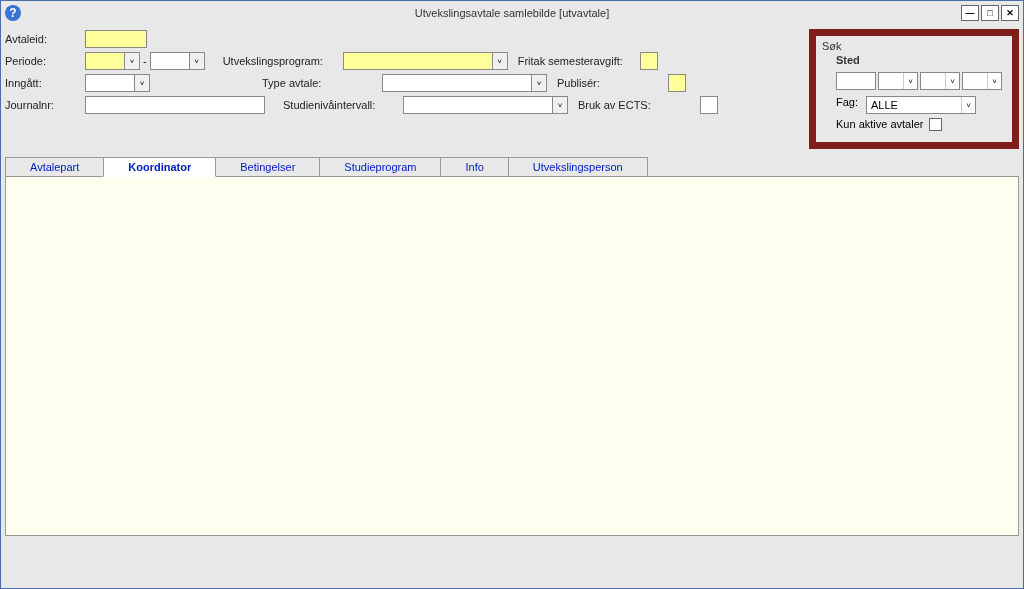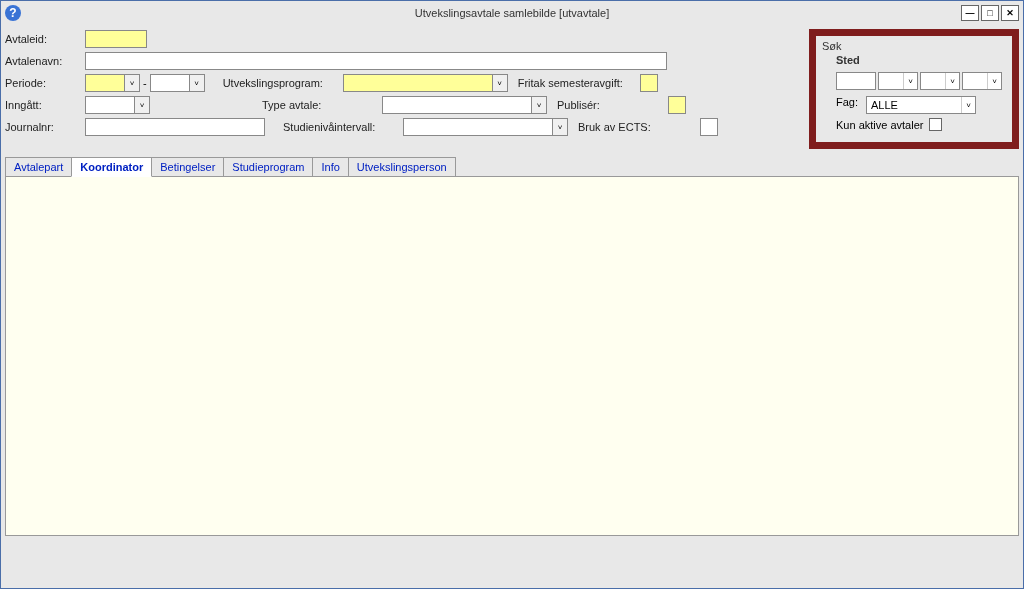--- a/index.html
+++ b/index.html
@@ -27,24 +27,24 @@
   .small-label { width: 70px; color: #333; font-size: 10px; }
   .small-input { width: 50px; height: 14px; background: #fff; border: 1px solid #888; }
   .sok-panel { width: 210px; border: 7px solid #7f1d1d; background: #e8e8e8; padding: 4px 6px; height: 120px; }
   .sok-title { font-size: 11px; color: #333; margin-bottom: 2px; }
   .sted-label { font-weight: bold; color: #333; margin-left: 14px; margin-bottom: 6px; }
   .sok-dropdown { height: 18px; border: 1px solid #888; background: #fff; display: inline-flex; align-items: center; justify-content: flex-end; padding-right: 0; }
   .sok-dd-arrow { width: 14px; height: 16px; display: inline-flex; align-items: center; justify-content: center; font-size: 8px; border-left: 1px solid #ccc; }
   .sok-row { display: flex; gap: 2px; margin-bottom: 6px; margin-left: 14px; }
   .fag-row { display: flex; align-items: flex-start; gap: 8px; margin-bottom: 4px; margin-left: 14px; }
   .fag-select { width: 110px; height: 18px; border: 1px solid #888; background: #fff; display: flex; align-items: center; justify-content: space-between; padding-left: 4px; }
-  .kun-row { display: flex; align-items: center; gap: 6px; margin-left: 14px; }
+  .kun-row { display: flex; gap: 6px; margin-left: 14px; }
   .checkbox { width: 13px; height: 13px; border: 1px solid #666; background: #fff; }
   .tabs { display: flex; margin-top: 4px; margin-left: 4px; }
-  .tab { border: 1px solid #999; padding: 3px 8px; background: #e8e8e8; font-size: 11px; color: #0020c2; margin-right: -1px; cursor: pointer; }
+  .tab { border: 1px solid #999; padding: 3px 24px; background: #e8e8e8; font-size: 11px; color: #0020c2; margin-right: -1px; cursor: pointer; }
   .tab.active { background: #fff; font-weight: bold; border-bottom: 1px solid #fff; z-index: 2; position: relative; }
   .tab-content { margin: 0 4px 4px 4px; border: 1px solid #999; background: #fffff0; height: 360px; margin-top: -1px; }
 </style>
 </head>
 <body>
 
 <div class="window">
 
   <div class="titlebar">
     <div class="title-left">
@@ -59,24 +59,20 @@
   </div>
 
   <div class="content">
     <div class="main-form">
 
       <div class="form-row">
         <span class="label">Avtaleid:</span>
         <input class="yellow-input" style="width: 62px;">
       </div>
 
-      <div class="form-row">
-        <span class="label">Avtalenavn:</span>
-        <input class="white-input" style="width: 582px;">
-      </div>
 
       <div class="form-row">
         <span class="label">Periode:</span>
         <div class="field-group">
           <input class="yellow-input" style="width: 40px;">
           <div class="dd-btn">˅</div>
           <span style="margin:0 3px">-</span>
           <input class="white-input" style="width: 40px;">
           <div class="dd-btn">˅</div>
         </div>

